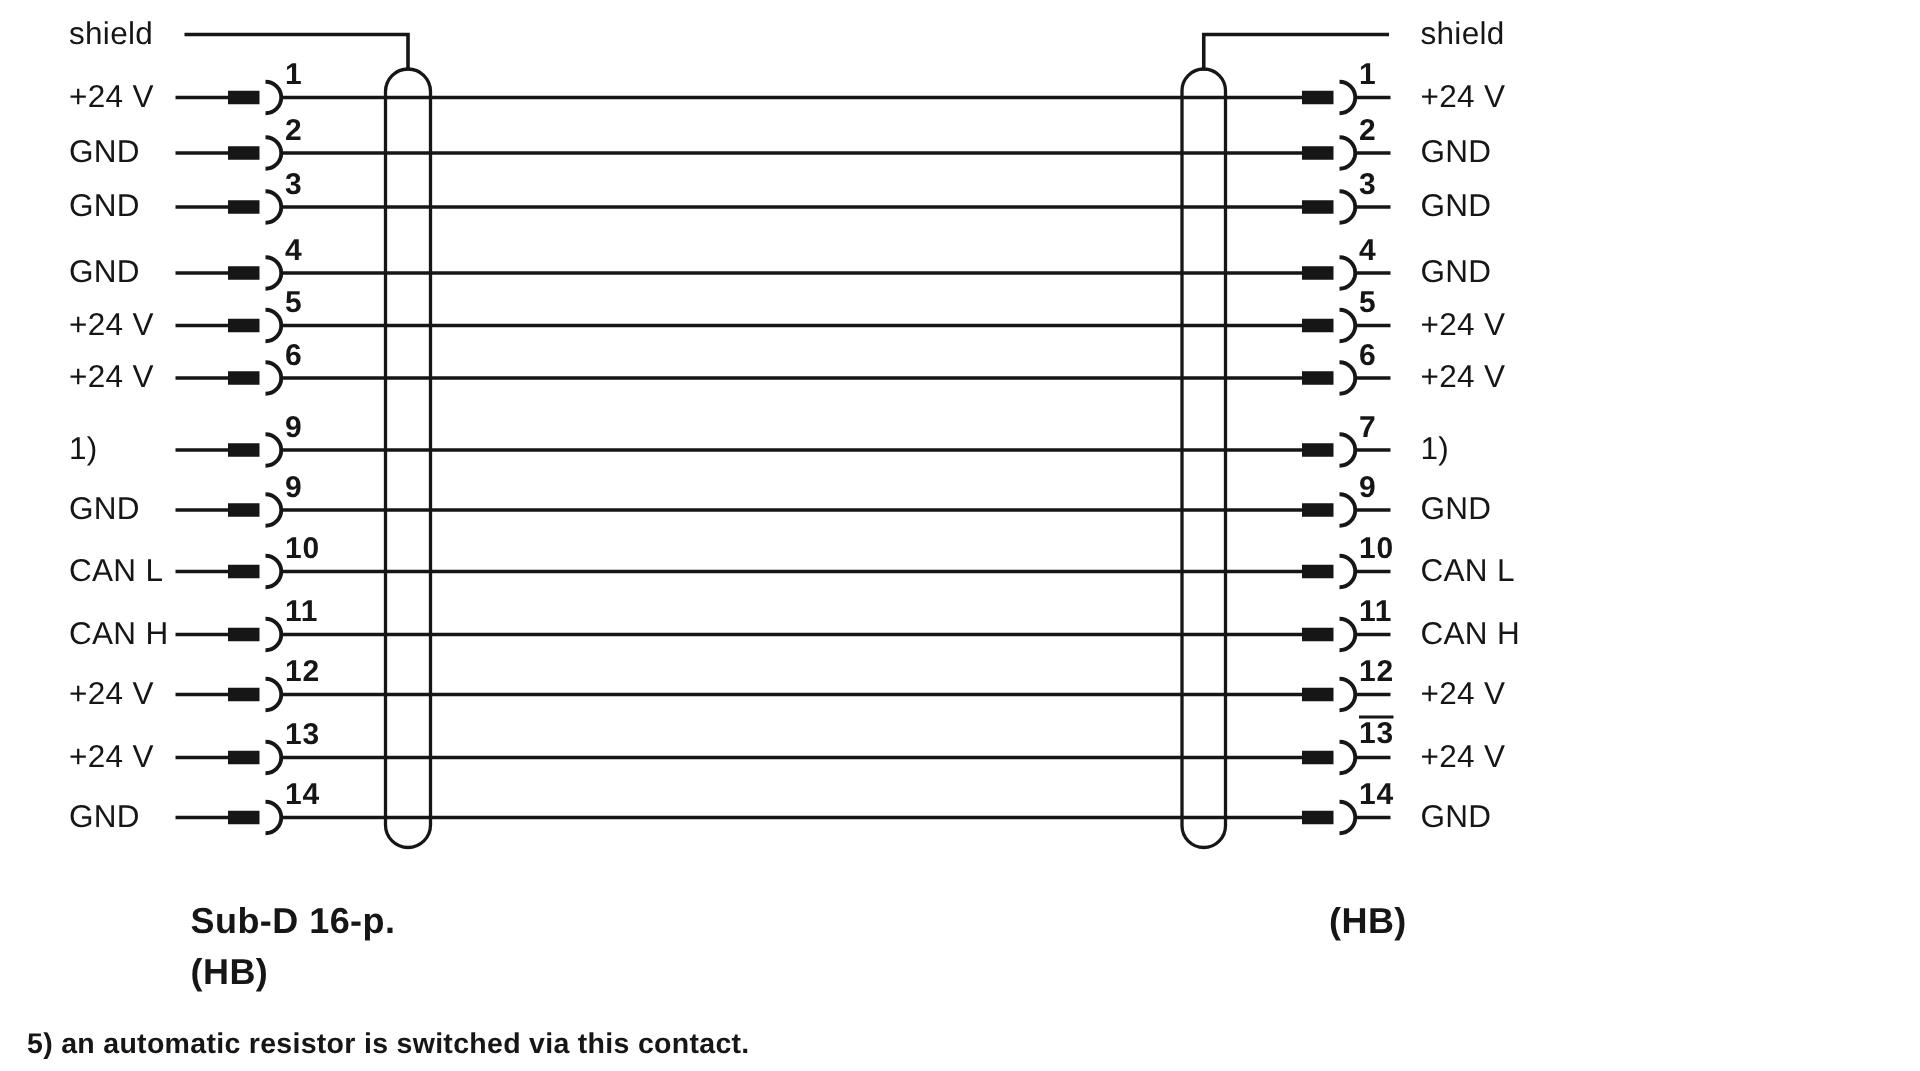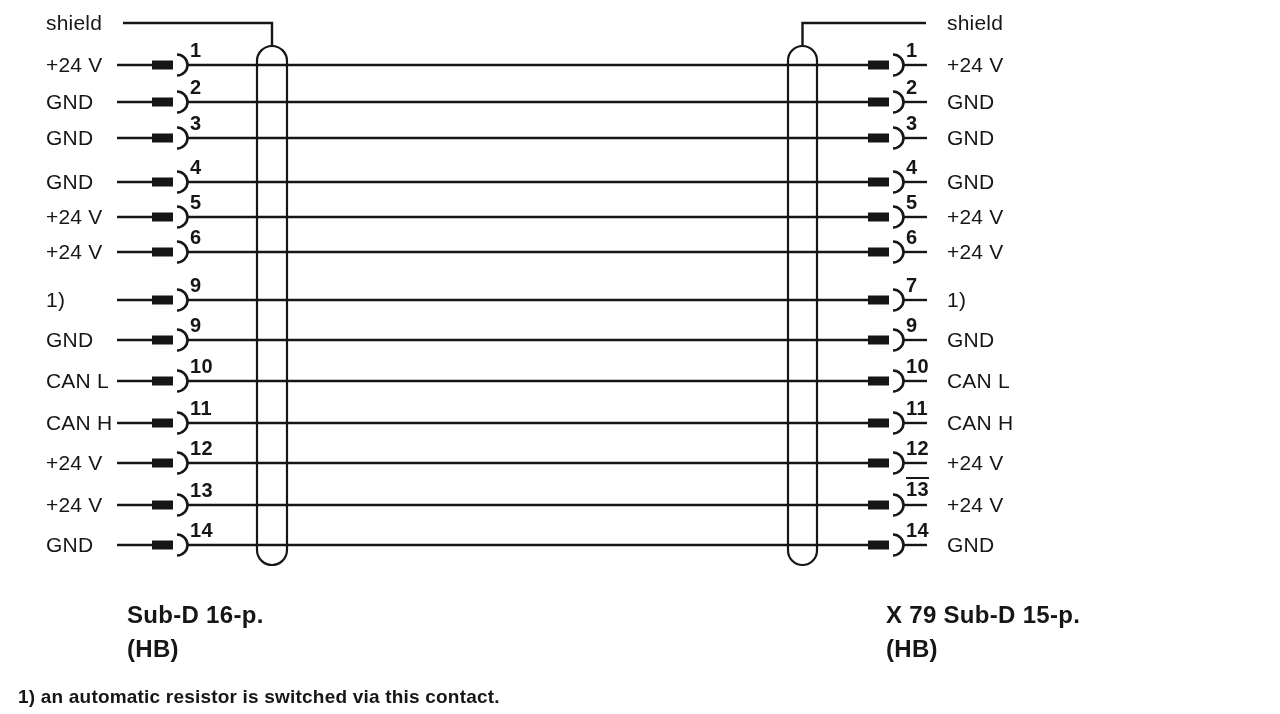--- a/index.html
+++ b/index.html
@@ -191,18 +191,17 @@
       <div class="num" style="left: 906px; top: 520px;">14</div>
       <div class="lbl" style="left: 947px; top: 533px;">GND</div>
     </div>
 
   <div class="caption caption-left">
     <div>Sub-D 16-p.</div>
     <div>(HB)</div>
   </div>
 
   <div class="caption caption-right">
-    <div>X 79 Sub-D 15-p.</div>
     <div>(HB)</div>
   </div>
 
-  <div class="footnote">1) an automatic resistor is switched via this contact.</div>
+  <div class="footnote">5) an automatic resistor is switched via this contact.</div>
 </div>
 
 </body></html>

